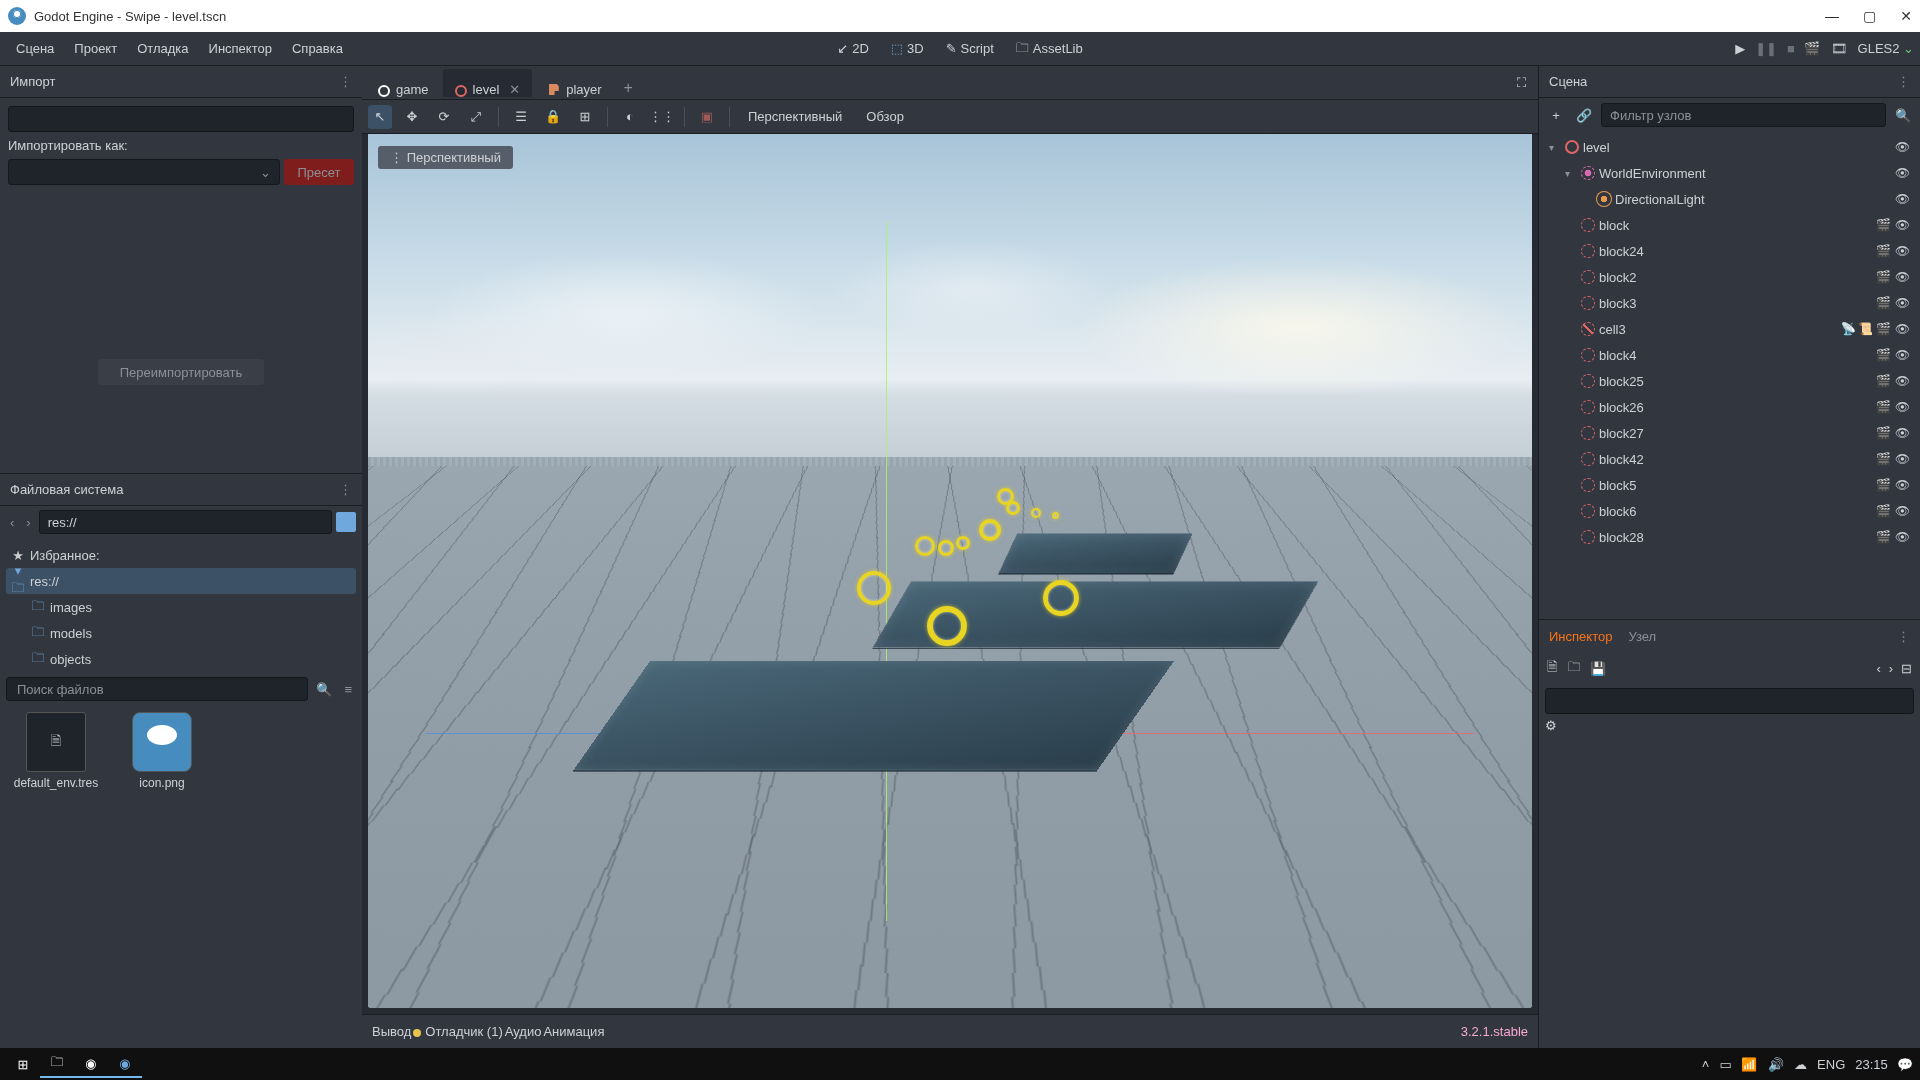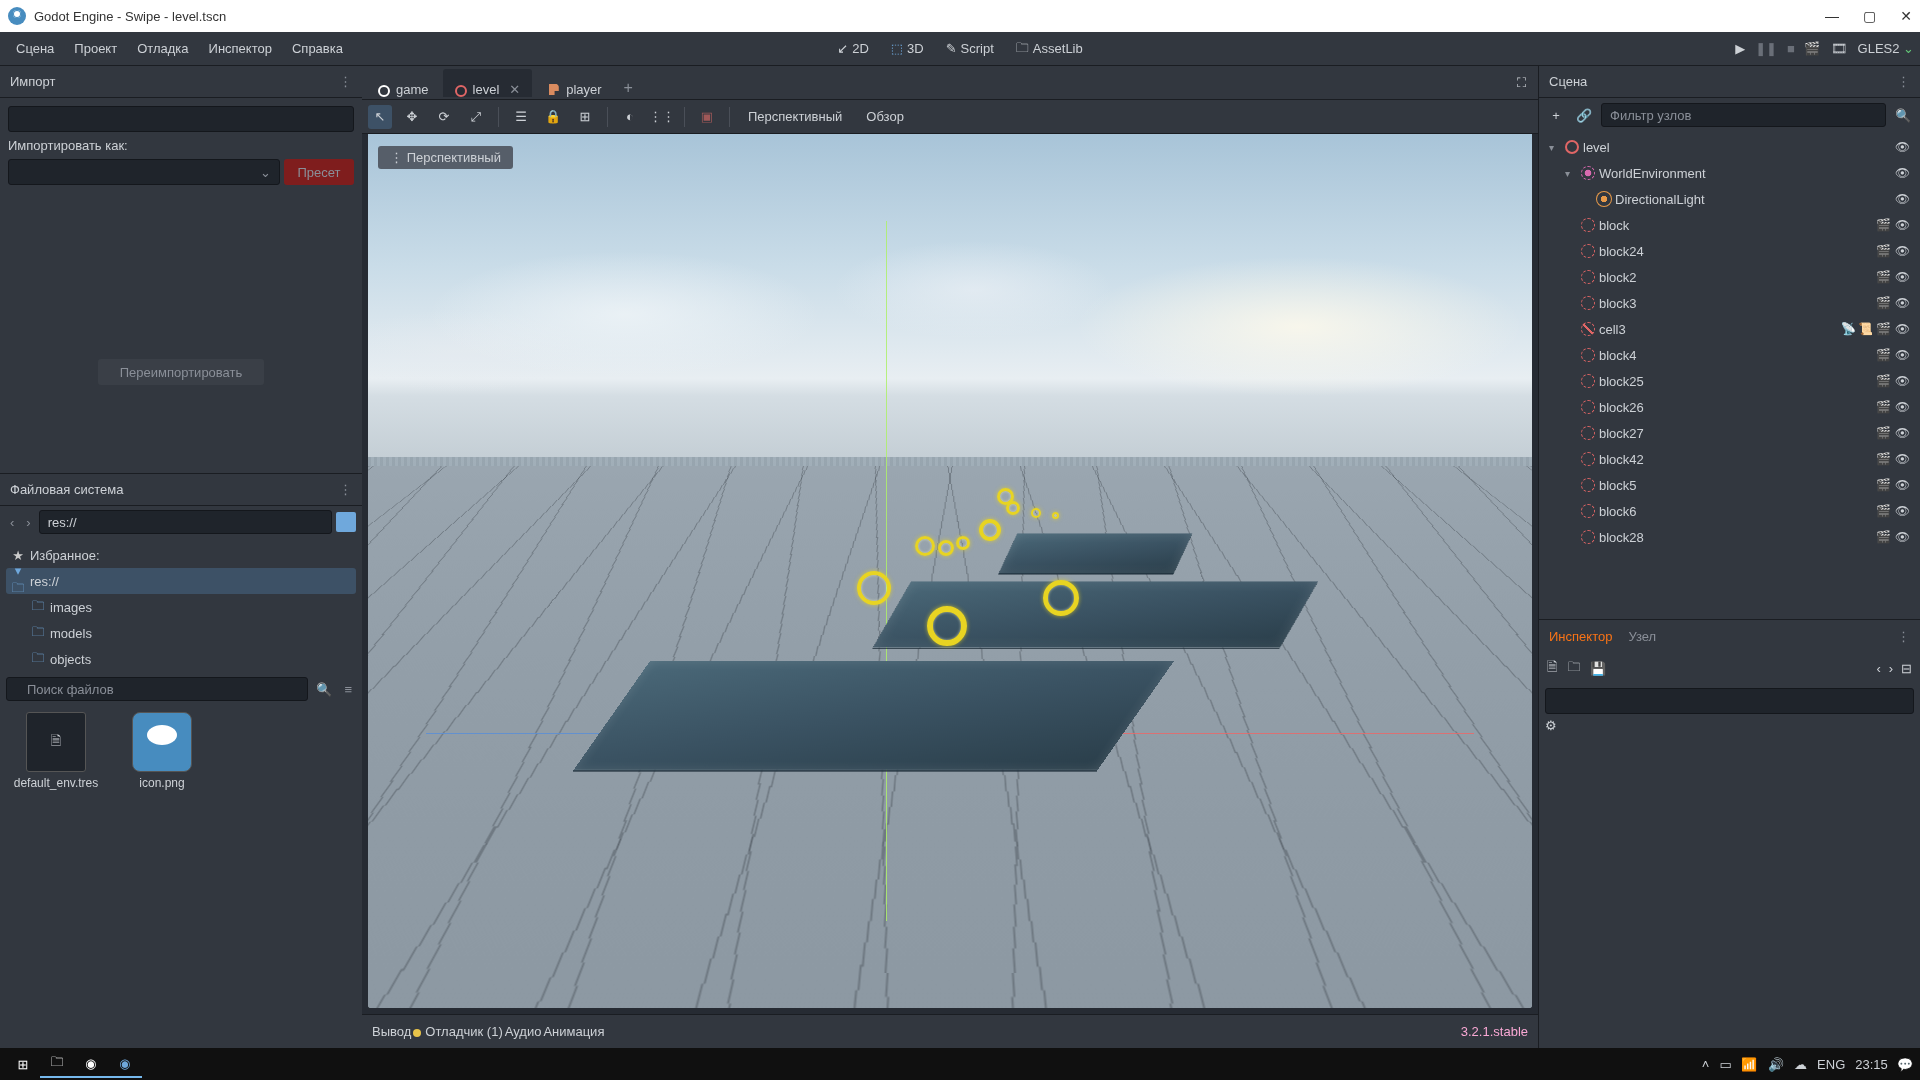--- a/index.html
+++ b/index.html
@@ -36,21 +36,21 @@
 .fs-nav .arr { color:#8a8f98; cursor:pointer; padding:0 4px; }
 .fs-nav .path { flex:1; height:24px; background:#1f242b; border:1px solid #14171c; border-radius:3px; padding:0 8px; display:flex; align-items:center; color:#cdd1d6; }
 .fs-nav .split { width:20px; height:20px; background:#6fa8dc; border-radius:2px; cursor:pointer; }
 .fs-tree { padding:4px 6px; height:136px; overflow:hidden; }
 .fs-tree .row { height:26px; display:flex; align-items:center; padding:0 4px; cursor:pointer; border-radius:3px; }
 .fs-tree .row.sel { background:#3d5166; }
 .fs-tree .row .ic { width:16px; text-align:center; margin-right:4px; color:#6fa8dc; }
 .fs-tree .row.fav .ic { color:#ccc; }
 .fs-tree .row.child { padding-left:24px; }
 .fs-search { height:30px; display:flex; align-items:center; padding:0 6px; gap:4px; }
-.fs-search .inp { flex:1; height:24px; background:#1f242b; border:1px solid #14171c; border-radius:3px; padding:0 20px; display:flex; align-items:center; color:#8a8f98; }
+.fs-search .inp { flex:1; height:24px; background:#1f242b; border:1px solid #14171c; border-radius:3px; padding:0 10px; display:flex; align-items:center; color:#8a8f98; }
 .fs-search .ic { color:#8a8f98; cursor:pointer; padding:0 4px; }
 .fs-thumbs { flex:1; padding:8px; display:flex; gap:10px; align-items:flex-start; }
 .thumb { width:96px; display:flex; flex-direction:column; align-items:center; gap:4px; cursor:pointer; }
 .thumb .img { width:60px; height:60px; background:#1f242b; border:1px solid #555; border-radius:3px; display:flex; align-items:center; justify-content:center; position:relative; }
 .thumb .img.icon { background:#478cbf; border-radius:8px; }
 .thumb .img.icon::after { content:""; position:absolute; width:30px; height:20px; background:#fff; border-radius:50%; top:12px; }
 .thumb .lbl { text-align:center; color:#cdd1d6; font-size:12px; line-height:1.3; }
 .center-col { flex:1; display:flex; flex-direction:column; background:#262b33; }
 .tab-row { height:34px; background:#32373f; display:flex; align-items:center; padding:0 4px; border-bottom:1px solid #1a1d22; }
 .tab { height:28px; padding:0 12px; display:flex; align-items:flex-end; gap:6px; cursor:pointer; border-radius:3px 3px 0 0; margin-right:2px; }

